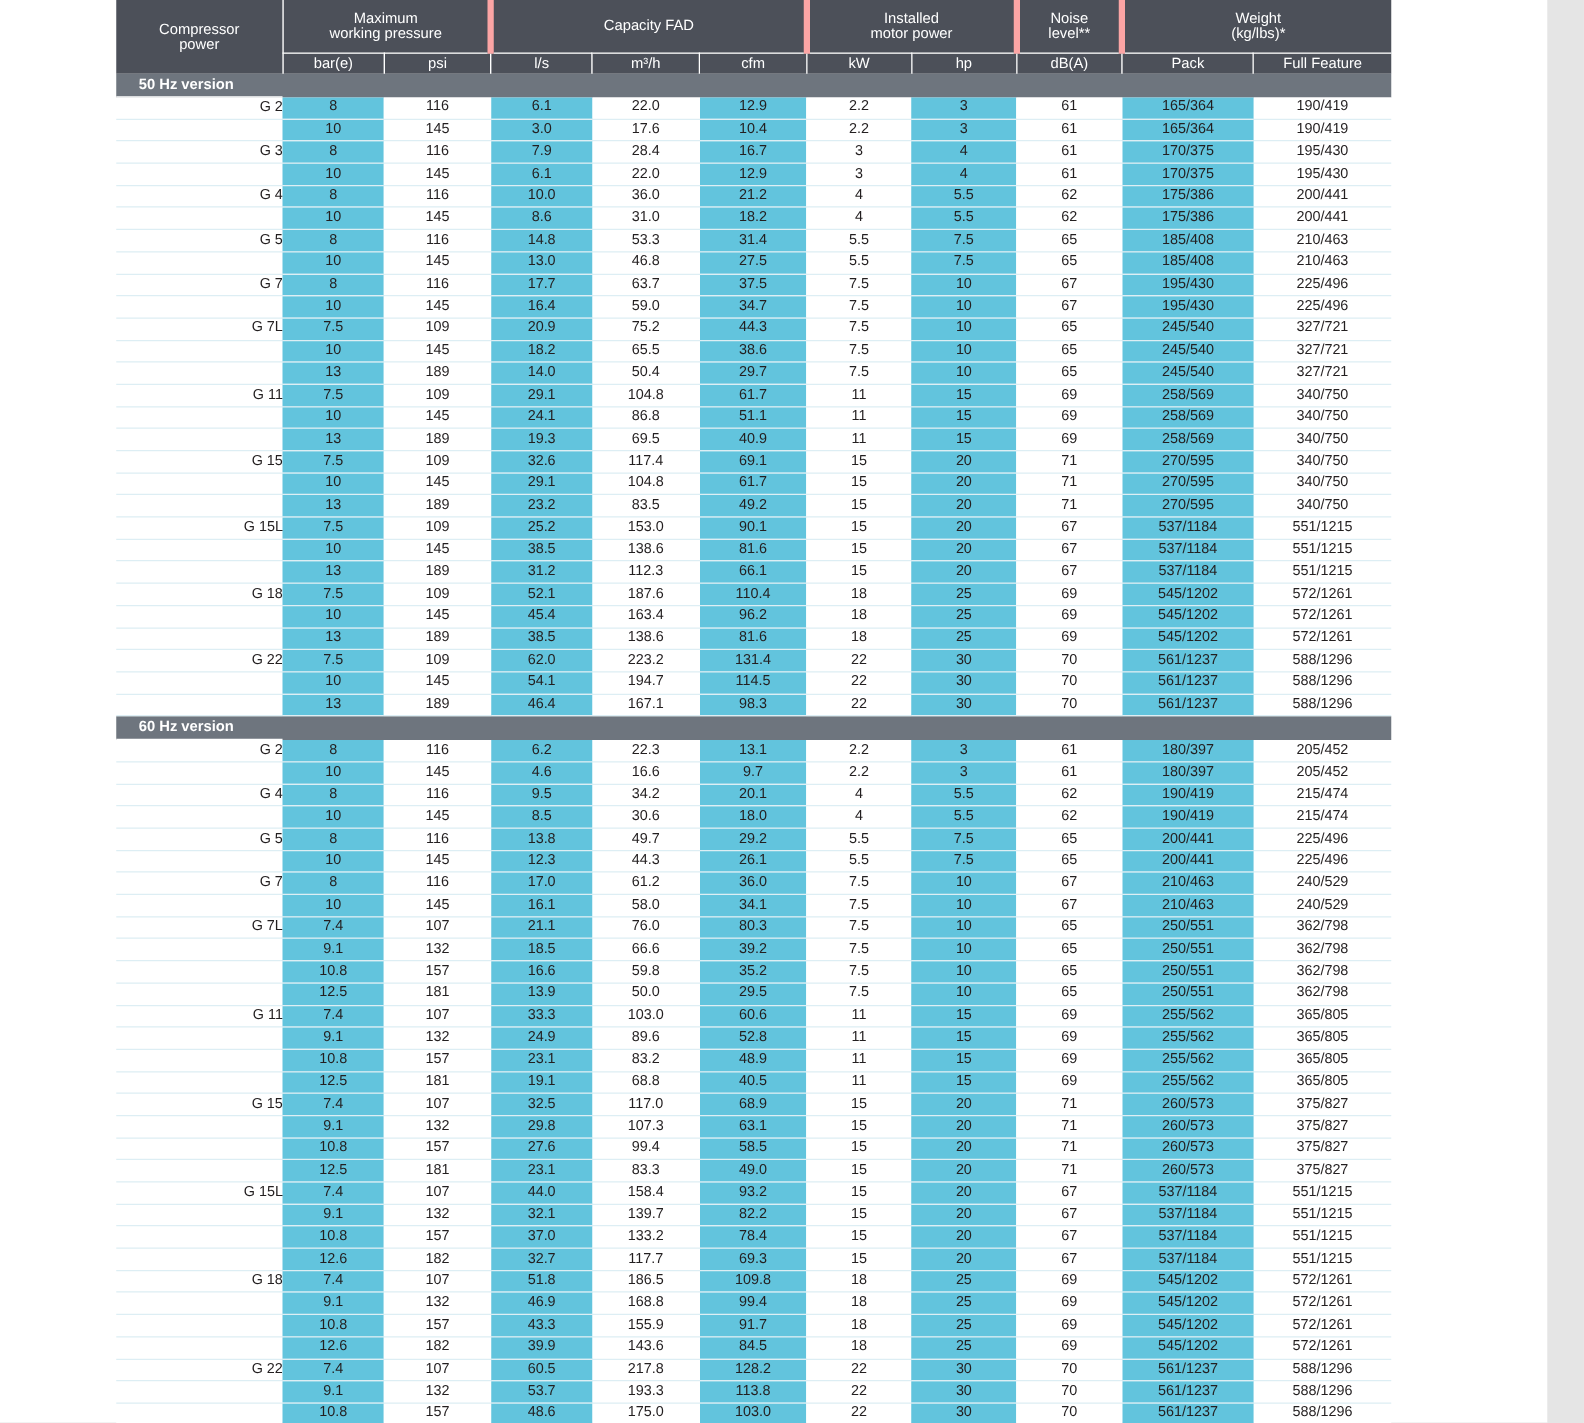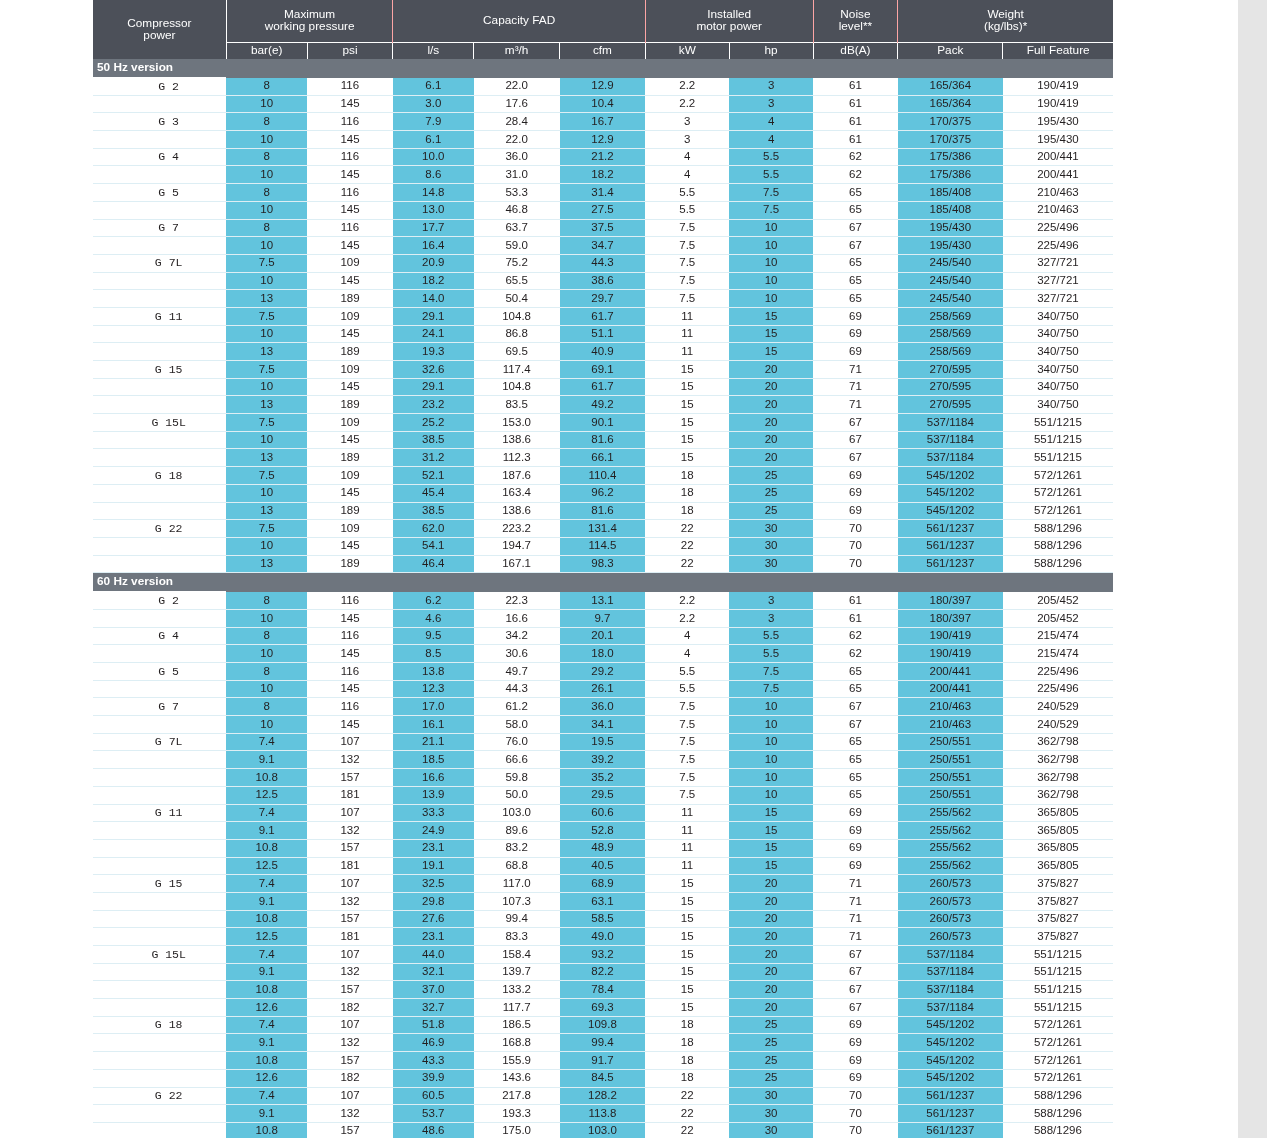--- a/index.html
+++ b/index.html
@@ -38,56 +38,55 @@
   
   thead th{
     background:#4c5059;
     color:#ffffff;
     font-weight:bold;
     font-size:11.8px;
     line-height:1.2;
   }
   thead th.grp{
     height:38px;
-    border-right:1px solid #fca5a5;
+    border-right:5px solid #fca5a5;
   }
   thead th.sub{
     height:14px;
     border-right:1px solid #ffffff;
     border-top:1px solid #ffffff;
   }
   thead th.last{border-right:none;text-align:center;}
   thead th.typecell{
     height:59px;
     border-right:1px solid #ffffff;
     margin-top:43px;
   }
   
   .section-band td{
     background:#6e757e;
     color:#ffffff;
     font-weight:bold;
     font-size:11.8px;
     height:18px;
     text-align:left;
-    padding-left:4px;
+    padding-left:18px;
   }
   
   tbody tr.drow td{
     height:16.7px;
     border-bottom:1px solid #ddeef4;
     background:#ffffff;
   }
   tbody tr.drow td.hl{
     background:#62c4dd;
   }
   tbody tr.drow td.model{
-    text-align:center;
+    text-align:right;
     padding-left:18px;
-    font-family:Liberation Mono, monospace;
   }
   tbody tr.drow.first-of-model td.model{
     border-top:1px solid #ffffff;
   }
   
   col.c-type{width:132px;}
   col.c-bar{width:80px;}
   col.c-psi{width:85px;}
   col.c-ls{width:80px;}
   col.c-m3{width:85px;}
@@ -632,21 +631,21 @@
           <td>67</td>
           <td class="hl">210/463</td>
           <td>240/529</td>
         </tr>
         <tr class="drow first-of-model">
           <td class="model">G 7L</td>
           <td class="hl">7.4</td>
           <td>107</td>
           <td class="hl">21.1</td>
           <td>76.0</td>
-          <td class="hl">19.5</td>
+          <td class="hl">80.3</td>
           <td>7.5</td>
           <td class="hl">10</td>
           <td>65</td>
           <td class="hl">250/551</td>
           <td>362/798</td>
         </tr>
         <tr class="drow">
           <td class="model"></td>
           <td class="hl">9.1</td>
           <td>132</td>

